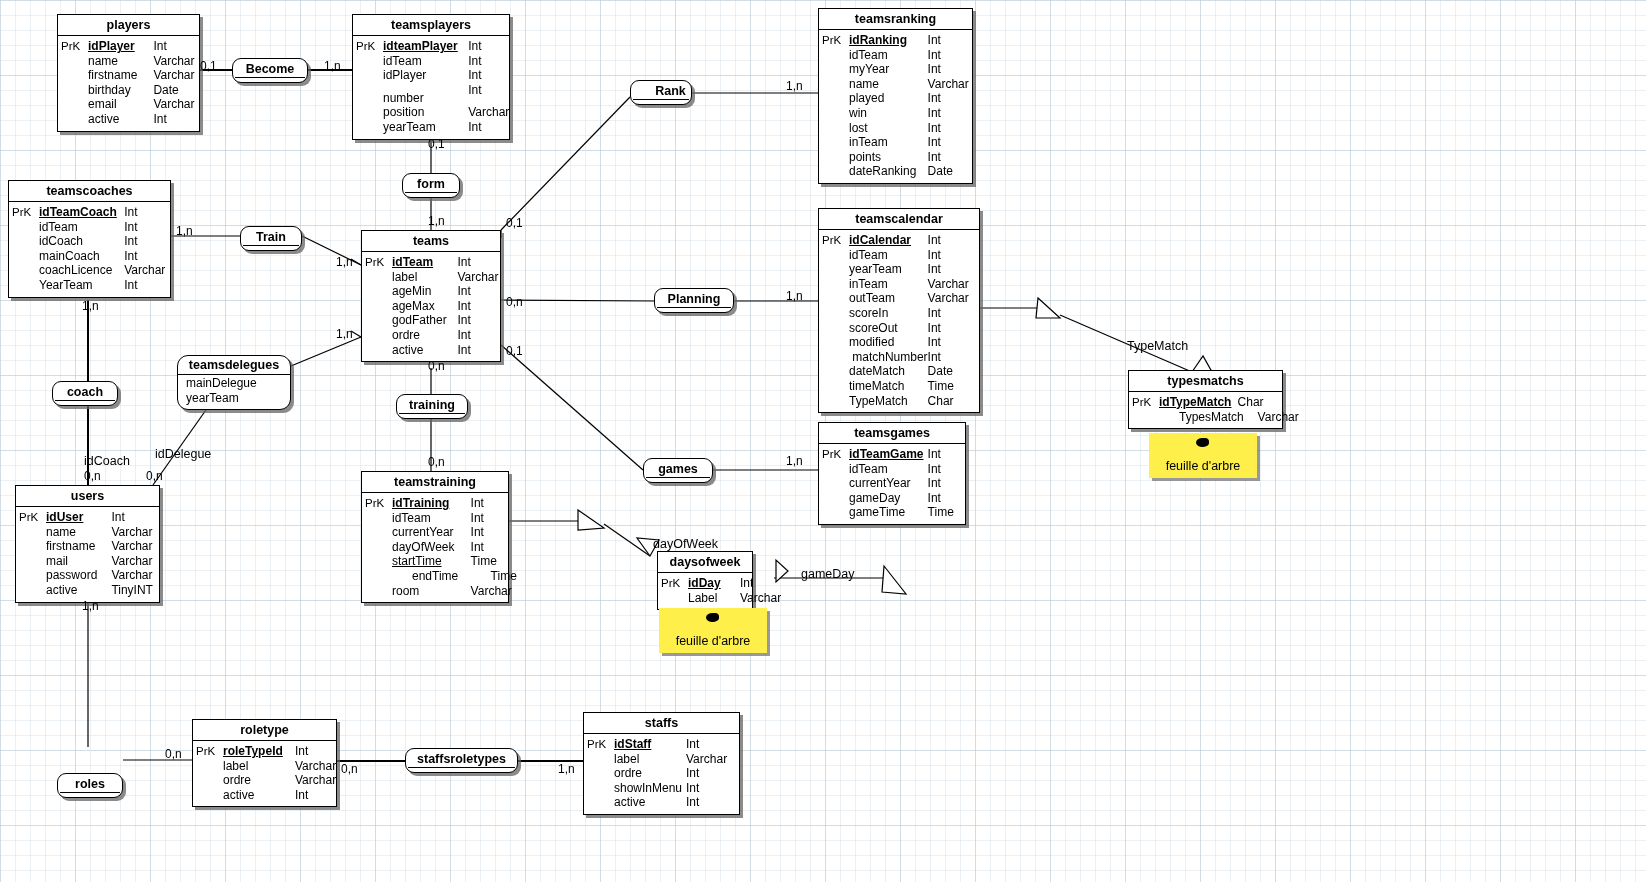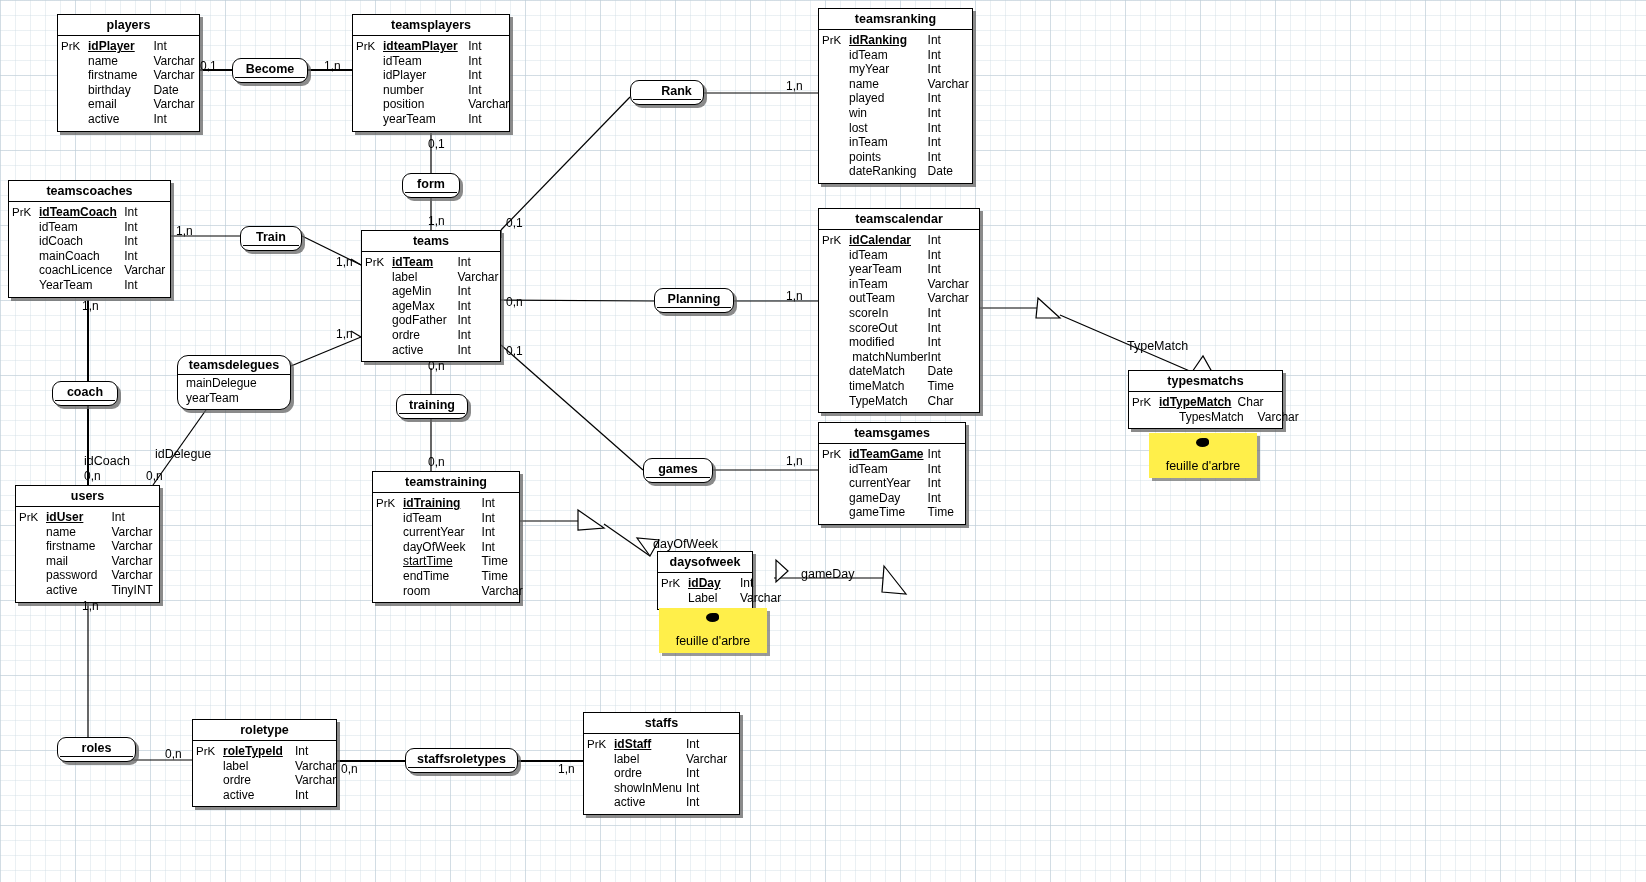--- a/index.html
+++ b/index.html
@@ -302,21 +302,21 @@
             <span class="nm" style="width: 85.2px; flex: 0 0 85.2px;">idTeam</span>
             <span class="ty">Int</span>
           </div>
           <div class="attr">
             <span class="prk"></span>
             <span class="nm" style="width: 85.2px; flex: 0 0 85.2px;">idPlayer</span>
             <span class="ty">Int</span>
           </div>
           <div class="attr">
             <span class="prk"></span>
-            <span class="nm" style="width: 85.2px; flex: 0 0 85.2px;">number</span>
+            <span class="nm" style="width: 85.2px; flex: 0 0 85.2px; margin-top: 8px;">number</span>
             <span class="ty">Int</span>
           </div>
           <div class="attr">
             <span class="prk"></span>
             <span class="nm" style="width: 85.2px; flex: 0 0 85.2px;">position</span>
             <span class="ty">Varchar</span>
           </div>
           <div class="attr">
             <span class="prk"></span>
             <span class="nm" style="width: 85.2px; flex: 0 0 85.2px;">yearTeam</span>
@@ -592,21 +592,21 @@
             <span class="nm" style="width: 65.4px; flex: 0 0 65.4px;">password</span>
             <span class="ty">Varchar</span>
           </div>
           <div class="attr">
             <span class="prk"></span>
             <span class="nm" style="width: 65.4px; flex: 0 0 65.4px;">active</span>
             <span class="ty">TinyINT</span>
           </div>
         </div>
       </div>
-      <div class="entity" style="left: 372px; top: 471px; width: 148px;">
+      <div class="entity" style="left: 361px; top: 471px; width: 148px;">
         <div class="entity-title">teamstraining</div>
         <div class="entity-body">
           <div class="attr pk">
             <span class="prk">PrK</span>
             <span class="nm" style="width: 78.6px; flex: 0 0 78.6px;">idTraining</span>
             <span class="ty">Int</span>
           </div>
           <div class="attr">
             <span class="prk"></span>
             <span class="nm" style="width: 78.6px; flex: 0 0 78.6px;">idTeam</span>
@@ -622,21 +622,21 @@
             <span class="nm" style="width: 78.6px; flex: 0 0 78.6px;">dayOfWeek</span>
             <span class="ty">Int</span>
           </div>
           <div class="attr">
             <span class="prk"></span>
             <span class="nm" style="width: 78.6px; flex: 0 0 78.6px; text-decoration: underline;">startTime</span>
             <span class="ty">Time</span>
           </div>
           <div class="attr">
             <span class="prk"></span>
-            <span class="nm" style="width: 78.6px; flex: 0 0 78.6px;">endTime</span>
+            <span class="nm" style="width: 78.6px; flex: 0 0 78.6px; margin-left: 20px;">endTime</span>
             <span class="ty">Time</span>
           </div>
           <div class="attr">
             <span class="prk"></span>
             <span class="nm" style="width: 78.6px; flex: 0 0 78.6px;">room</span>
             <span class="ty">Varchar</span>
           </div>
         </div>
       </div>
       <div class="entity" style="left: 657px; top: 551px; width: 96px;">
@@ -706,28 +706,28 @@
             <span class="prk"></span>
             <span class="nm" style="width: 72px; flex: 0 0 72px;">active</span>
             <span class="ty">Int</span>
           </div>
         </div>
       </div>
     </div>
 
   <div id="rels-layer">
       <div class="rel" style="left: 232px; top: 58px; width: 76px; height: 25px;">Become</div>
-      <div class="rel" style="left: 630px; top: 80px; width: 74px; height: 25px; padding-left: 19px;">Rank</div>
+      <div class="rel" style="left: 630px; top: 80px; width: 62px; height: 25px; padding-left: 19px;">Rank</div>
       <div class="rel" style="left: 402px; top: 173px; width: 58px; height: 25px;">form</div>
       <div class="rel" style="left: 240px; top: 226px; width: 62px; height: 25px;">Train</div>
       <div class="rel" style="left: 654px; top: 288px; width: 80px; height: 25px;">Planning</div>
       <div class="rel" style="left: 52px; top: 381px; width: 66px; height: 25px;">coach</div>
       <div class="rel" style="left: 396px; top: 394px; width: 72px; height: 25px;">training</div>
       <div class="rel" style="left: 643px; top: 458px; width: 70px; height: 25px;">games</div>
-      <div class="rel" style="left: 57px; top: 737px; width: 79px; height: 25px;">roles</div>
+      <div class="rel" style="left: 57px; top: 773px; width: 66px; height: 25px;">roles</div>
       <div class="rel" style="left: 405px; top: 748px; width: 113px; height: 25px;">staffsroletypes</div>
     </div>
 
   <div id="relattrs-layer">
       <div class="rel-attr" style="left: 177px; top: 355px; width: 114px;">
         <div class="rtitle">teamsdelegues</div>
         <div class="rbody">
           <div class="rrow">mainDelegue</div>
           <div class="rrow">yearTeam</div>
         </div>

